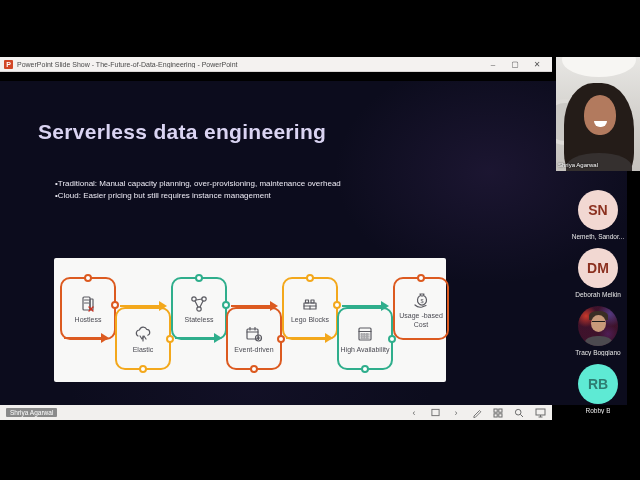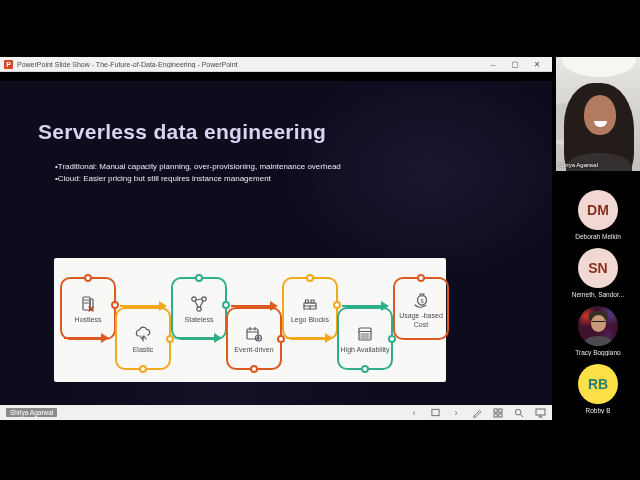--- a/index.html
+++ b/index.html
@@ -9,29 +9,29 @@
   
   #ppt-window{position:absolute;left:0;top:57px;width:552px;height:363px;background:#0c0c1d;}
   #titlebar{position:absolute;left:0;top:0;width:100%;height:15px;background:#f4f2f0;
     display:flex;align-items:center;padding:0 4px;border-bottom:1px solid #d8d5d2;}
   #ppt-logo{width:9px;height:9px;background:#d24726;color:#fff;font-size:7px;font-weight:bold;
     display:flex;align-items:center;justify-content:center;border-radius:1px;margin-right:4px;flex:0 0 auto;}
   #title-text{font-size:7px;color:#4a4a4a;white-space:nowrap;overflow:hidden;flex:1;}
   .win-btn{width:22px;height:13px;font-size:8px;color:#555;display:flex;align-items:center;
     justify-content:center;cursor:default;}
 
-  #slide{position:absolute;left:0;top:15px;width:552px;height:333px;overflow:hidden;
+  #slide{position:absolute;left:0;top:15px;width:627px;height:333px;overflow:hidden;
     background:radial-gradient(220px 160px at 78% 30%, rgba(90,60,130,0.20), rgba(0,0,0,0) 70%),
                radial-gradient(260px 200px at 40% 95%, rgba(60,45,100,0.12), rgba(0,0,0,0) 70%),
                #0c0c1d;padding-left:34px;}
   #slide-letterbox{position:absolute;left:0;top:0;width:100%;height:9px;background:#000;}
 
   #slide-title{position:absolute;left:38px;top:48px;font-size:21px;font-weight:bold;
     color:#dad4f2;letter-spacing:0.3px;}
-  #slide-bullets{position:absolute;left:55px;top:89px;width:310px;font-size:8px;
+  #slide-bullets{position:absolute;left:55px;top:106px;width:310px;font-size:8px;
     line-height:1.5;color:#eceaf4;}
   .bullet-line{margin:0;}
 
   
   #diagram-card{position:absolute;left:54px;top:186px;width:392px;height:124px;background:#f8f8f7;
     border-radius:2px;}
   .step-box{position:absolute;width:56px;height:63px;border:2px solid;border-radius:10px;
     display:flex;flex-direction:column;align-items:center;justify-content:center;padding-top:2px;}
   .step-label{font-size:7px;color:#4a4a52;text-align:center;line-height:1.2;margin-top:2px;
     width:50px;}
@@ -79,21 +79,21 @@
     background:#35302f;}
   #video-name{position:absolute;left:2px;bottom:3px;font-size:6px;color:#fff;
     text-shadow:0 0 2px #000;}
 
   #participants{position:absolute;left:0;top:114px;width:84px;display:flex;flex-direction:column;
     align-items:center;padding-top:19px;}
   .participant{display:flex;flex-direction:column;align-items:center;margin-bottom:8px;cursor:default;}
   .avatar-circle{width:40px;height:40px;border-radius:50%;display:flex;align-items:center;
     justify-content:center;font-size:14px;font-weight:bold;}
   .avatar-pink{background:#f2d8d2;color:#8b301f;}
-  .avatar-mint{background:#fde047;color:#2e7d72;}
+  .avatar-mint{background:#5eead4;color:#2e7d72;}
   .participant-name{font-size:6.5px;color:#e8e8e8;margin-top:3px;max-width:80px;white-space:nowrap;
     overflow:hidden;text-overflow:ellipsis;}
   .photo-avatar{width:40px;height:40px;border-radius:50%;position:relative;overflow:hidden;
     background:radial-gradient(16px 16px at 20% 25%, rgba(220,60,40,0.9), rgba(120,20,20,0.4) 70%),
                radial-gradient(18px 18px at 80% 20%, rgba(60,90,220,0.9), rgba(20,20,90,0.4) 70%),
                radial-gradient(14px 14px at 75% 70%, rgba(90,60,200,0.7), rgba(0,0,0,0) 70%),
                #1a1026;}
   .photo-face{position:absolute;left:13px;top:9px;width:15px;height:17px;border-radius:50%;
     background:#c89a7a;}
   .photo-hair{position:absolute;left:11px;top:5px;width:19px;height:9px;border-radius:50% 50% 0 0;
@@ -283,27 +283,27 @@
       <div class="hair"></div>
       <div class="face"></div>
       <div class="smile"></div>
       <div class="shoulders"></div>
       <div id="video-name">Shriya Agarwal</div>
     </div>
 
     <div id="participants">
 
       <div class="participant">
+        <div class="avatar-circle avatar-pink">SN</div>
+        <div class="participant-name">Nemeth, Sandor...</div>
+      </div>
+
+      <div class="participant">
         <div class="avatar-circle avatar-pink">DM</div>
         <div class="participant-name">Deborah Melkin</div>
-      </div>
-
-      <div class="participant">
-        <div class="avatar-circle avatar-pink">SN</div>
-        <div class="participant-name">Nemeth, Sandor...</div>
       </div>
 
       <div class="participant">
         <div class="photo-avatar">
           <div class="photo-hair"></div>
           <div class="photo-face"></div>
           <div class="photo-glasses"></div>
           <div class="photo-shirt"></div>
         </div>
         <div class="participant-name">Tracy Boggiano</div>

